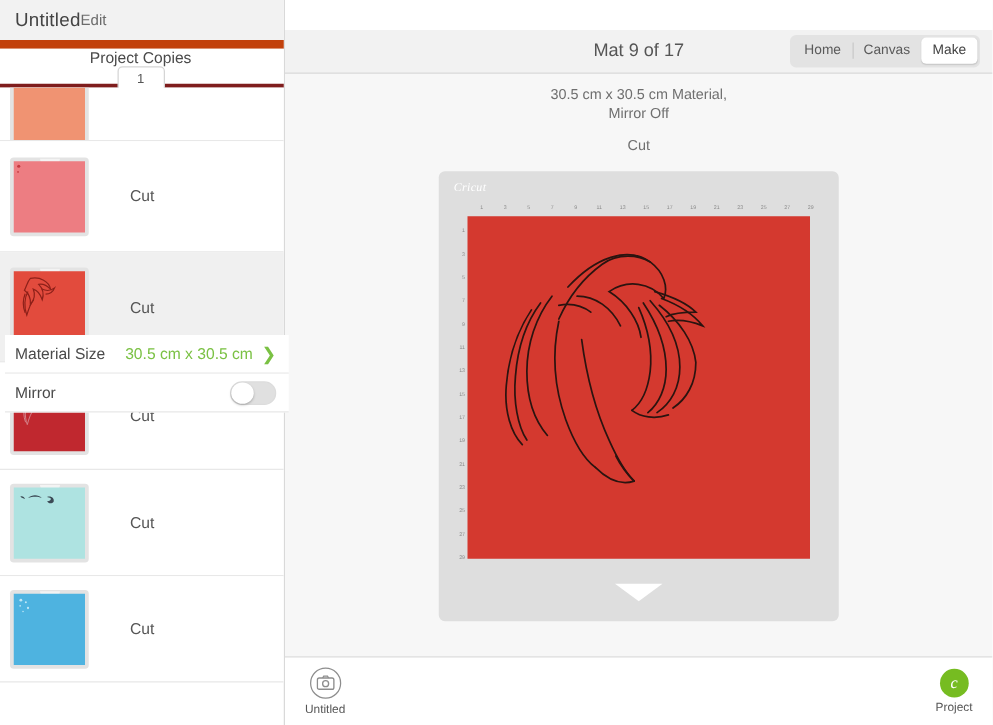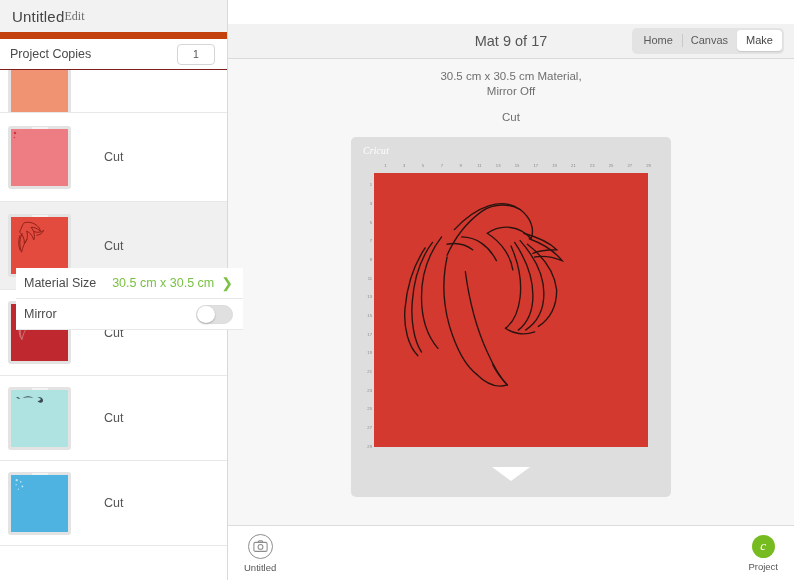--- a/index.html
+++ b/index.html
@@ -21,28 +21,29 @@
     position: relative;
   }
   .sidebar-header {
     height: 35px; min-height:35px;
     background: #f2f2f2;
     border-bottom: 7px solid #c2410c;
     display:flex; align-items:center; justify-content:flex-start;
     padding: 16px 12px;
   }
   .sidebar-title { font-size: 15px; color: #444; letter-spacing:.2px; }
-  .sidebar-edit { font-size: 12px; color: #6b6b6b; font-family: Liberation Serif, serif; }
+  .sidebar-edit { font-size: 12px; color: #6b6b6b; }
 
   .copies-row {
     height: 31px; min-height:31px;
     display:flex; align-items:center; justify-content:space-between;
     padding: 0 12px 0 10px;
     background:#fff;
-    border-bottom: 1px solid #7f1d1d;
+    border-bottom: 3px solid #7f1d1d;
+    flex-direction: column;
   }
   .copies-label { font-size: 12.5px; color:#4a4a4a; }
   .copies-input {
     width: 38px; height:21px; border:1px solid #d5d5d5; border-radius:4px;
     background:#fff; font-size:10.5px; color:#555; text-align:center;
     line-height:19px;
   }
 
   .mat-list { flex:1; overflow:hidden; position:relative; }
   .mat-row {
@@ -275,21 +276,21 @@
                   <circle cx="13" cy="25" r="1.1"></circle>
                 </g>
               </svg>
             </div>
           </div>
         </div>
         <div class="cut-label">Cut</div>
       </div>
     </div>
 
-    <div style="position:absolute; left:16px; top:268px; width:227px;">
+    <div style="position:absolute; left:4px; top:268px; width:227px;">
       <div class="sidebar-setting">
         <div class="setting-label">Material Size</div>
         <div class="setting-value">
           <span>30.5 cm x 30.5 cm</span>
           <span class="chev">❯</span>
         </div>
       </div>
       <div class="sidebar-setting">
         <div class="setting-label">Mirror</div>
         <div class="toggle">

